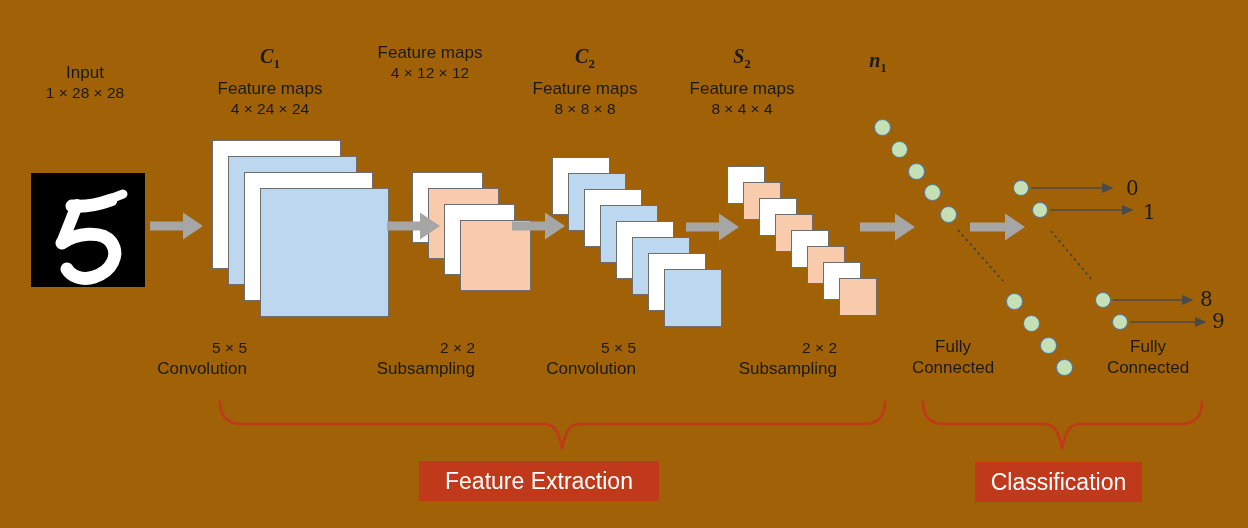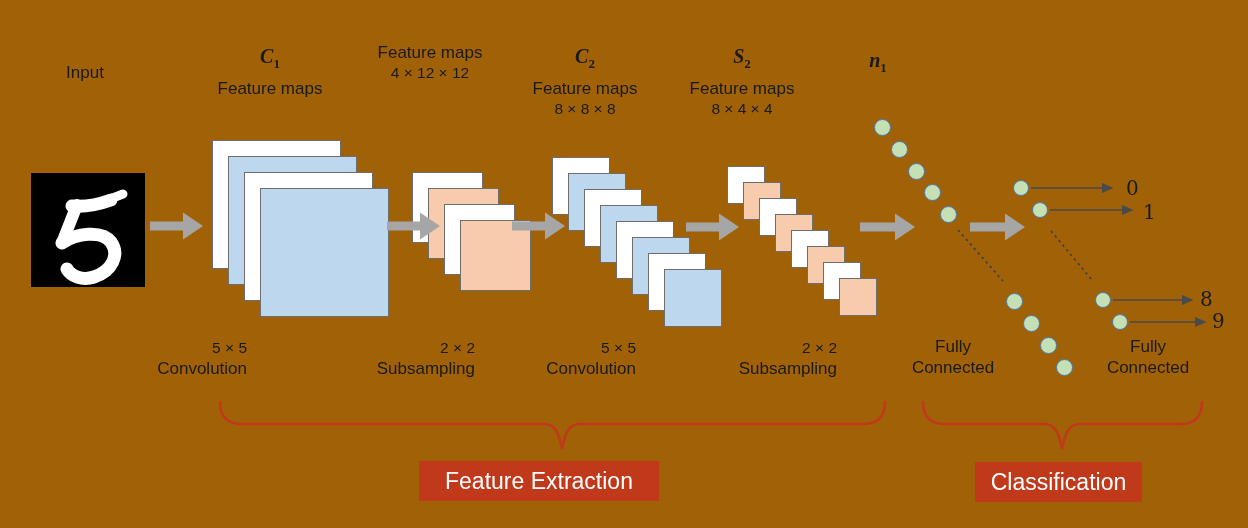--- a/index.html
+++ b/index.html
@@ -31,25 +31,27 @@
   .overlay{position:absolute;left:0;top:0;pointer-events:none;}
   .mnist{position:absolute;left:31px;top:173px;}
 </style>
 </head>
 <body>
 
 <div class="canvas">
 
   <div class="lbl" style="left:15px;top:62px;width:140px;">
     <div class="cap">Input</div>
+    <div class="dims">1 × 28 × 28</div>
   </div>
 
   <div class="lbl" style="left:195px;top:42px;width:150px;">
     <div class="sym"><span>C</span><sub>1</sub></div>
     <div class="cap">Feature maps</div>
+    <div class="dims">4 × 24 × 24</div>
   </div>
 
   <div class="lbl" style="left:355px;top:42px;width:150px;">
     <div class="cap">Feature maps</div>
     <div class="dims">4 × 12 × 12</div>
   </div>
 
   <div class="lbl" style="left:510px;top:42px;width:150px;">
     <div class="sym"><span>C</span><sub>2</sub></div>
     <div class="cap">Feature maps</div>

